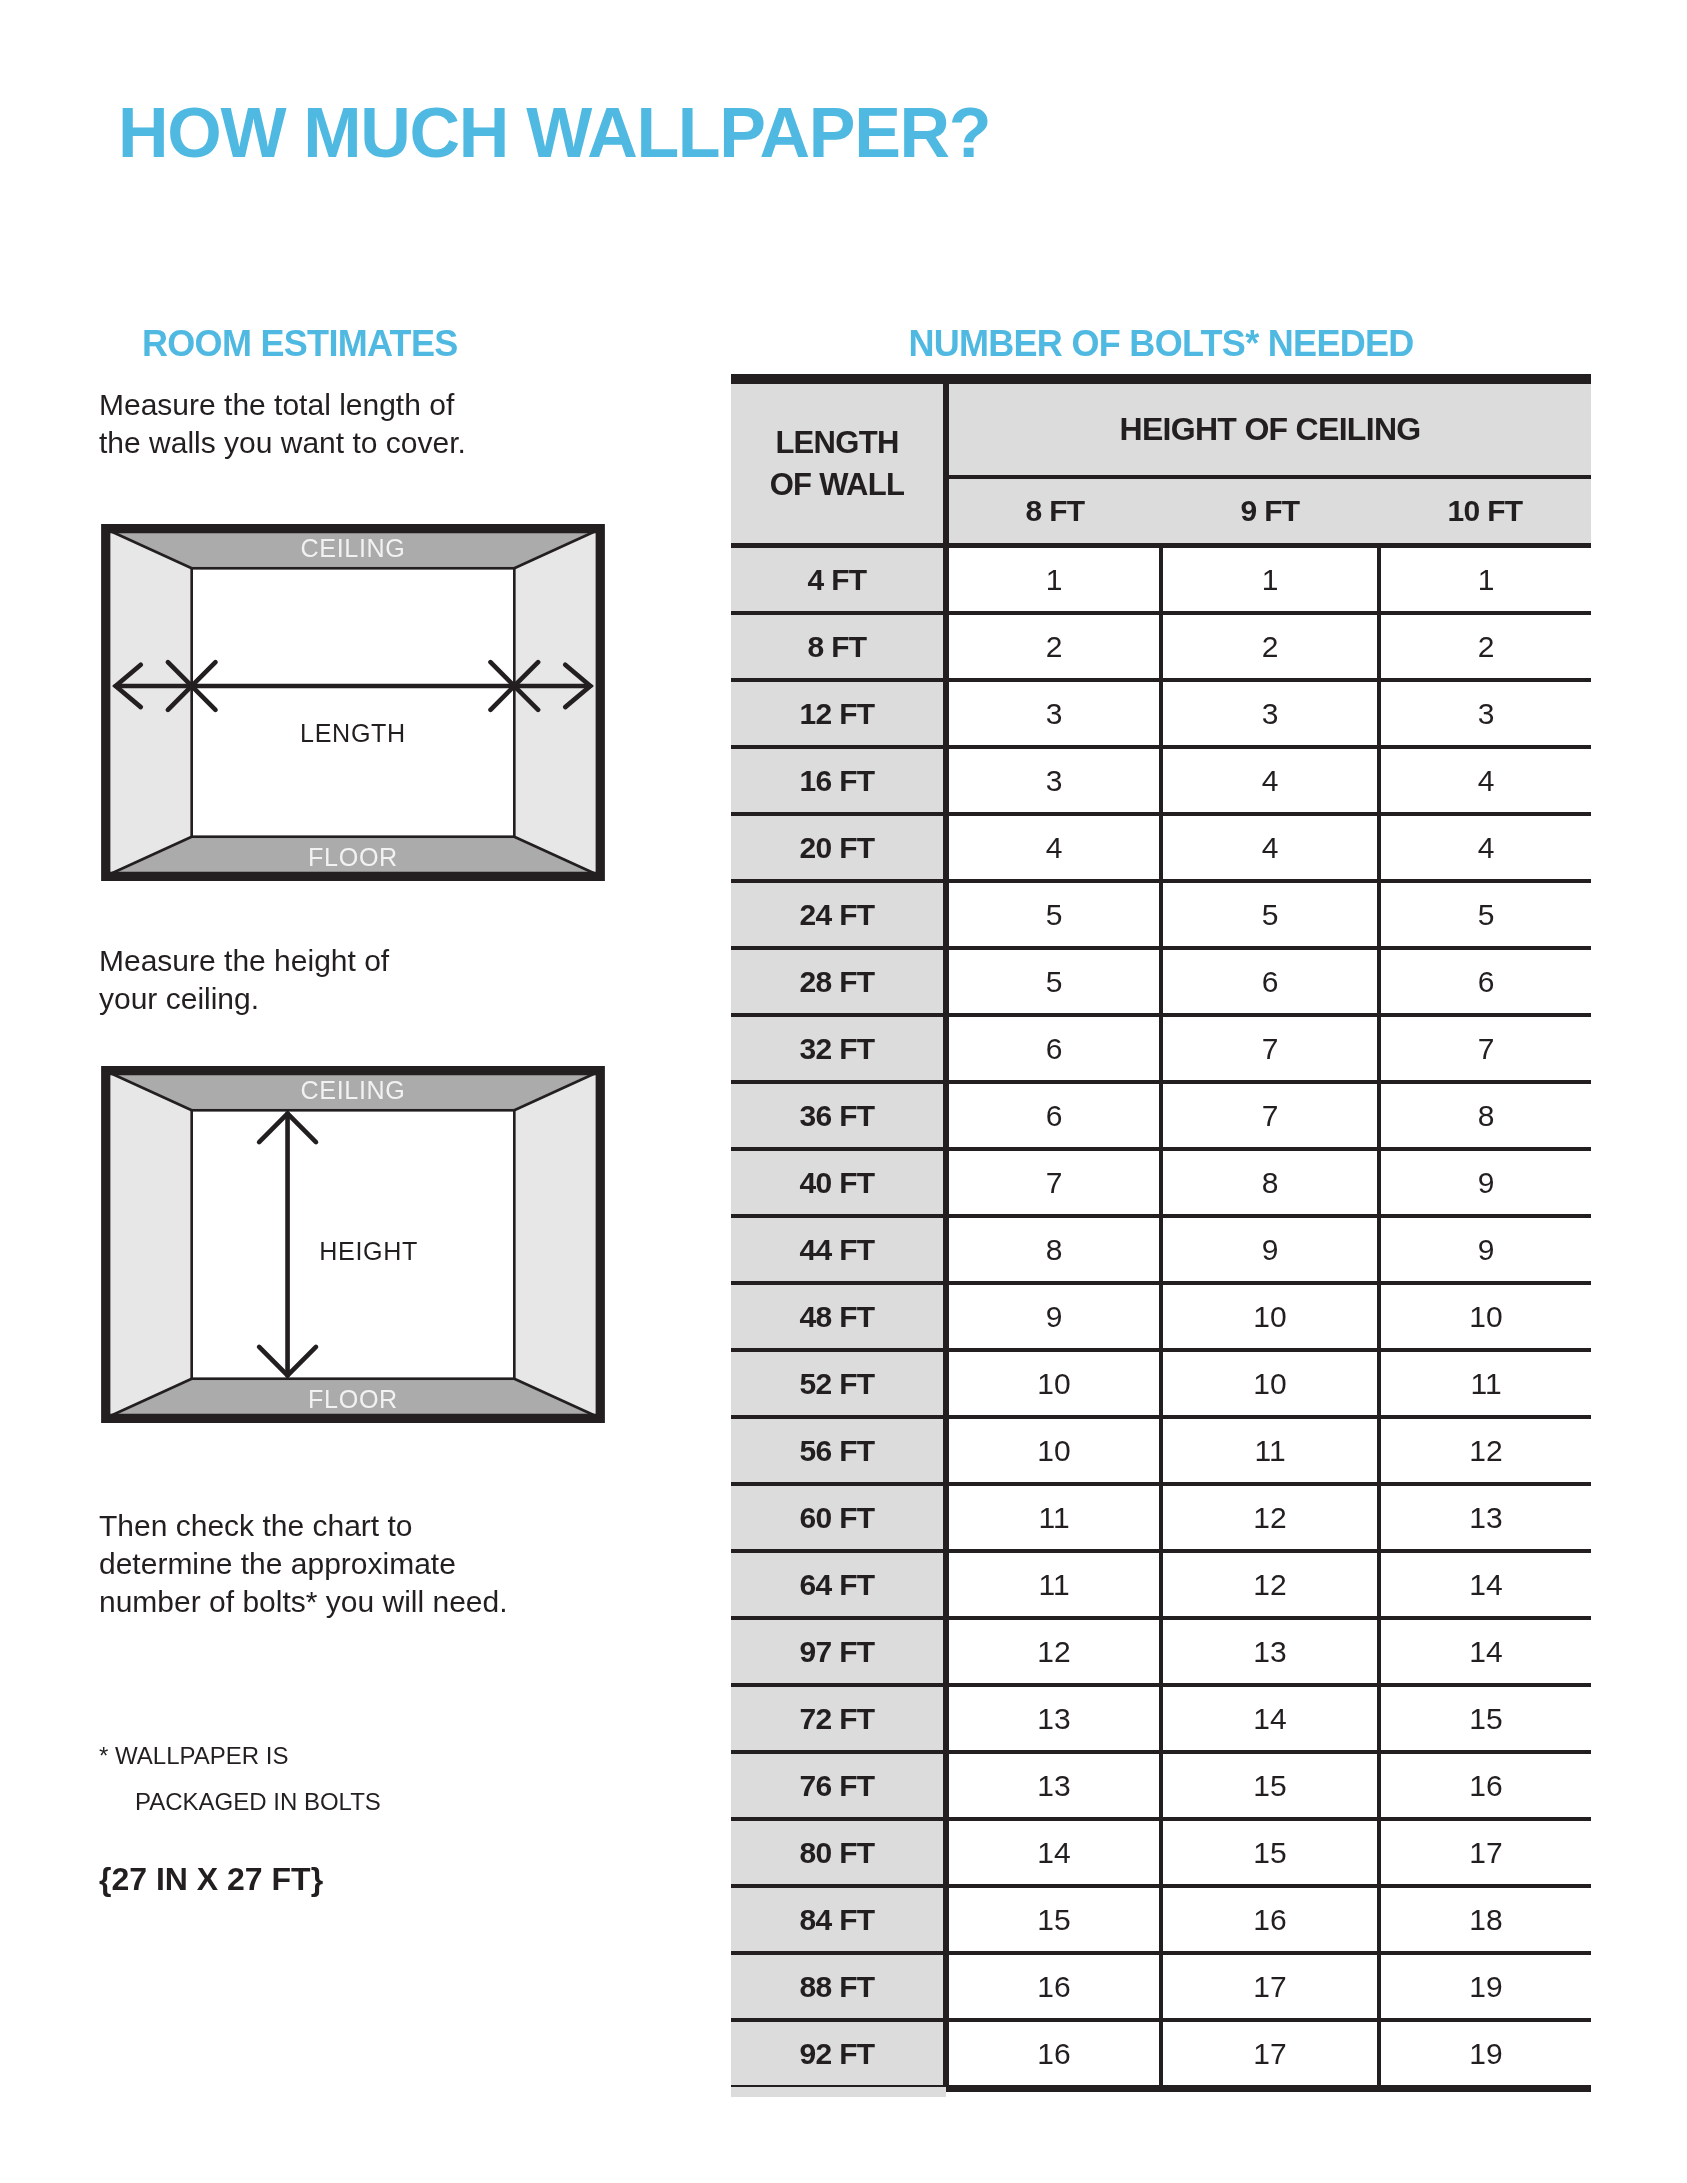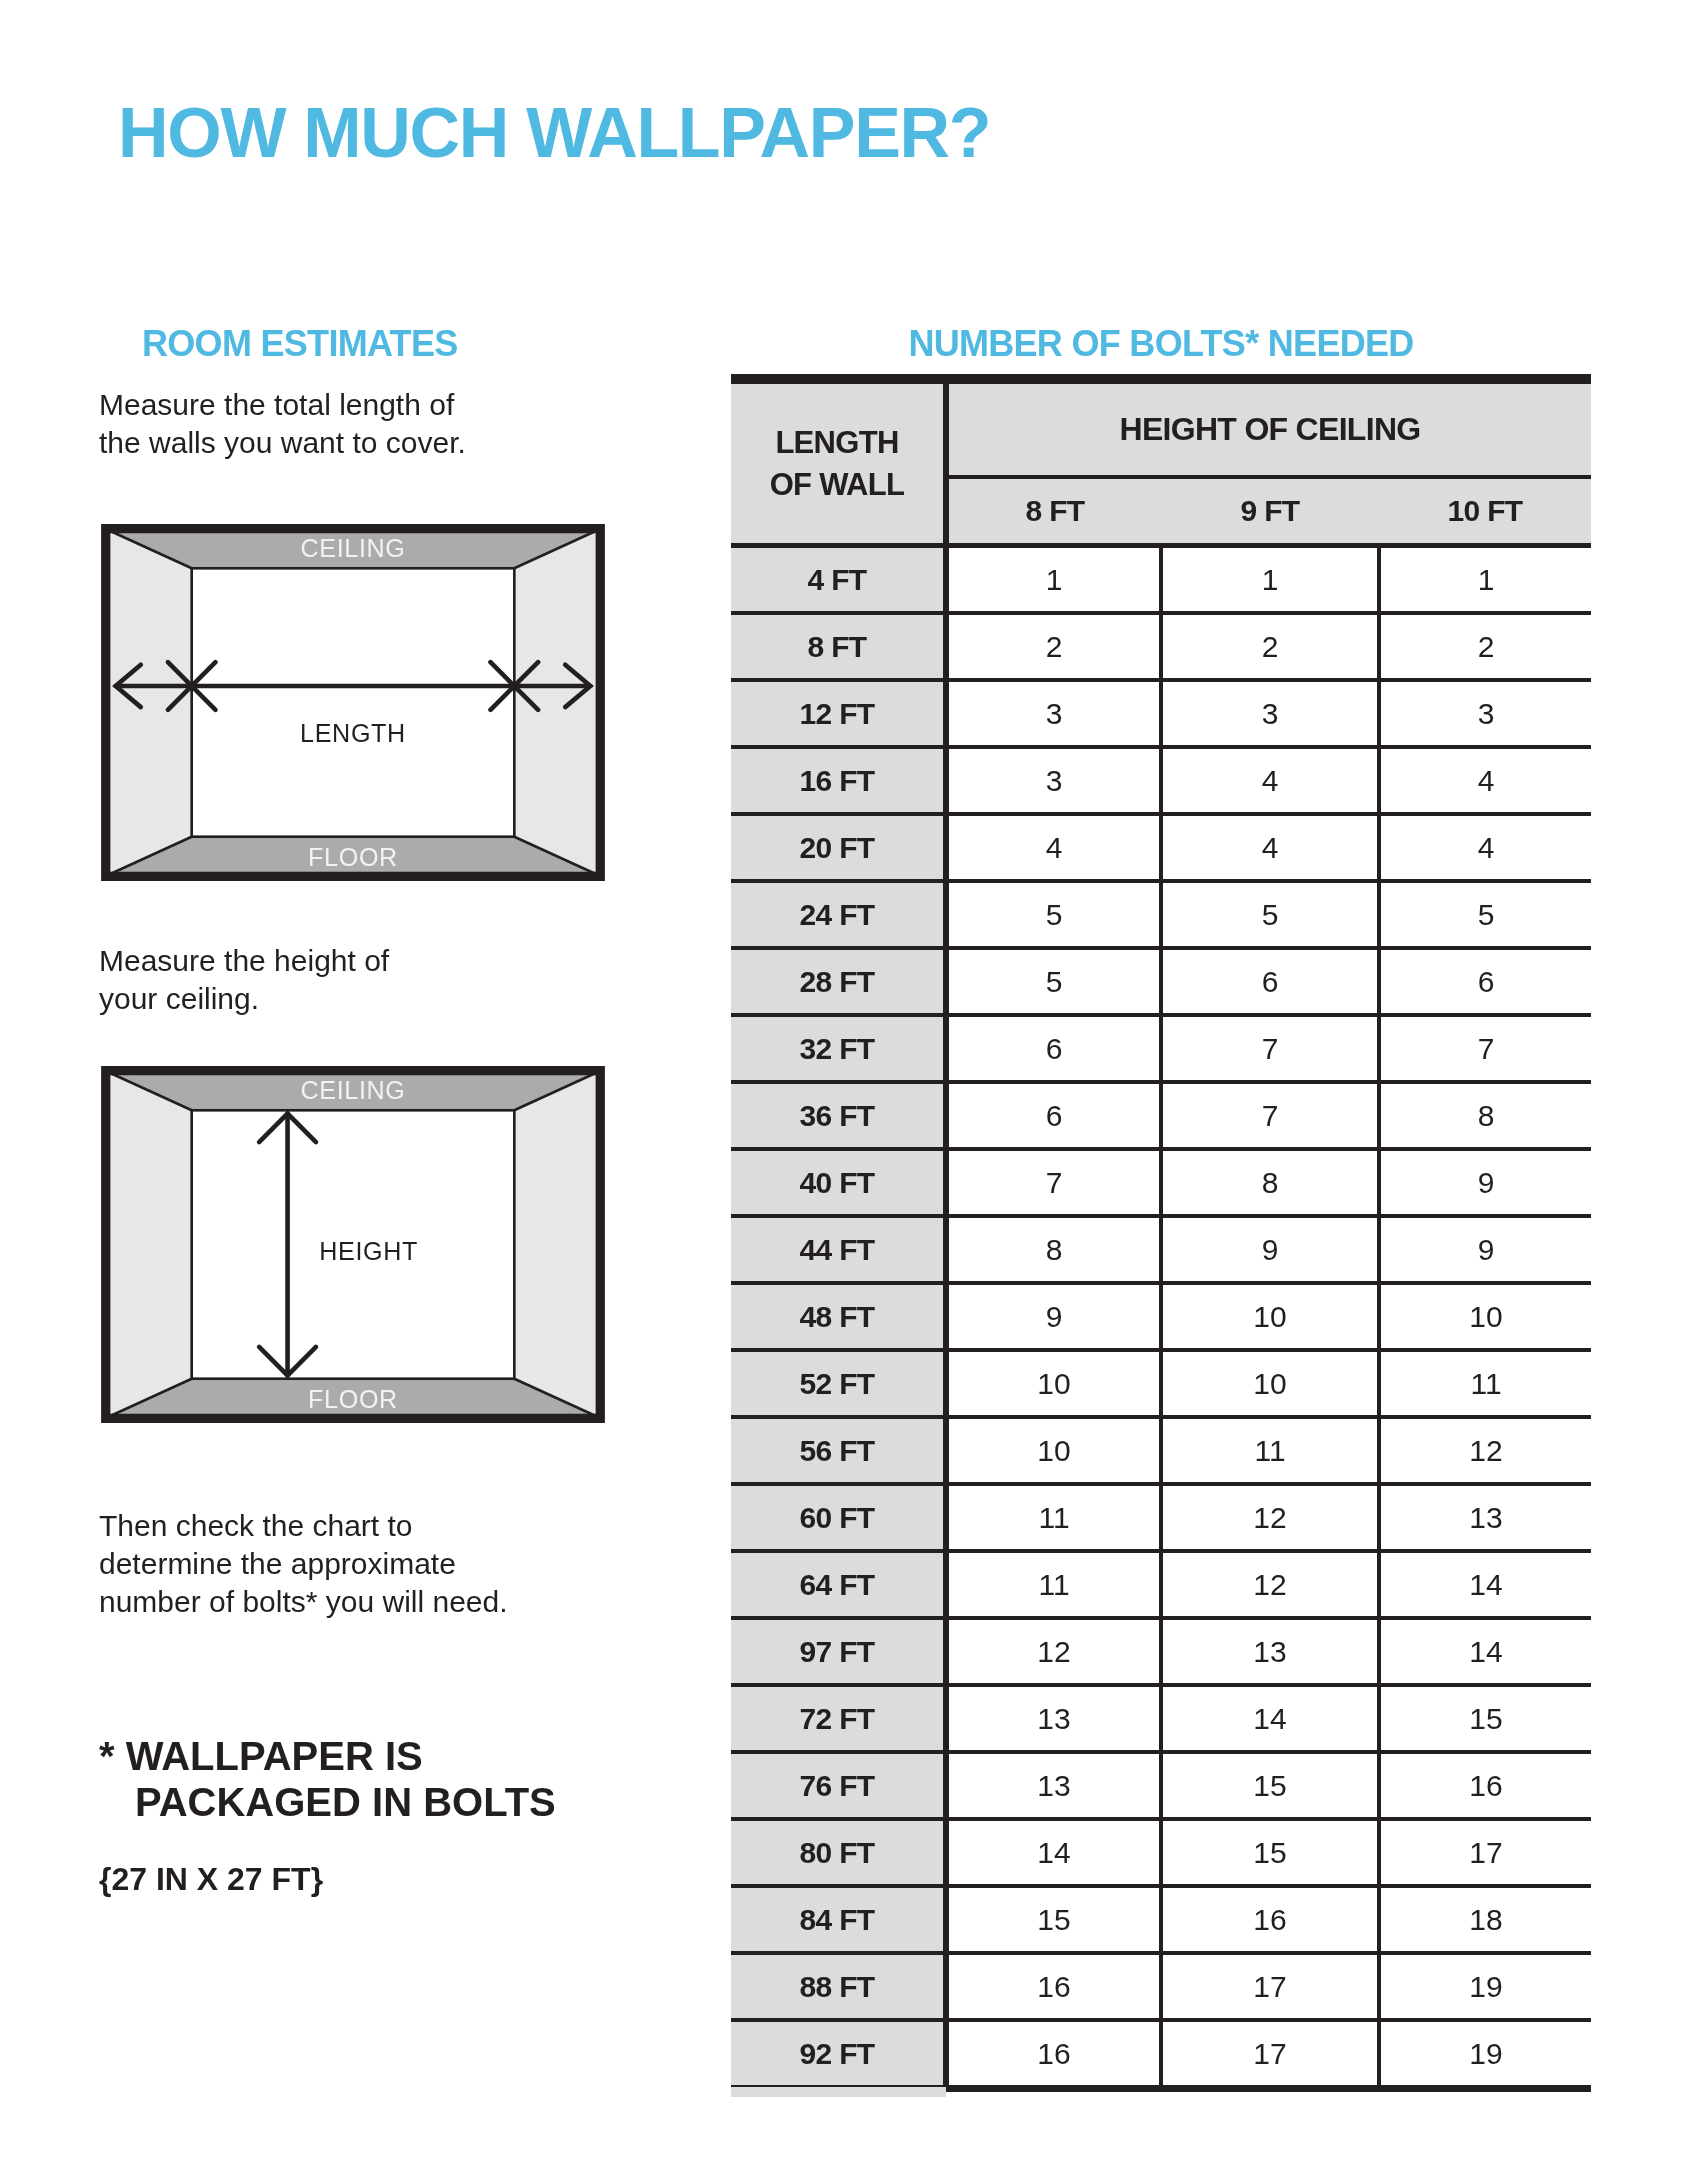--- a/index.html
+++ b/index.html
@@ -37,21 +37,21 @@
     color:var(--ink);
   }
   #step1-text{top:386px;}
   #step2-text{top:942px;}
   #step3-text{top:1507px;}
   .diagram{position:absolute;left:101px;}
   #diagram-length{top:524px;}
   #diagram-height{top:1066px;}
   .footnote{
     position:absolute;left:99px;top:1733px;margin:0;
-    font-size:40px;font-weight:bold;line-height:46px;
+    font-size:24px;font-weight:normal;line-height:46px;
   }
   .footnote .indent{padding-left:36px;}
   .bolt-info{
     position:absolute;left:99px;top:1856px;margin:0;
     font-size:32px;font-weight:bold;line-height:46px;
   }
   .bolt-info sup{font-size:0.55em;position:relative;top:-0.45em;margin-left:1.3px;}
 
   
   .bolts-table{

